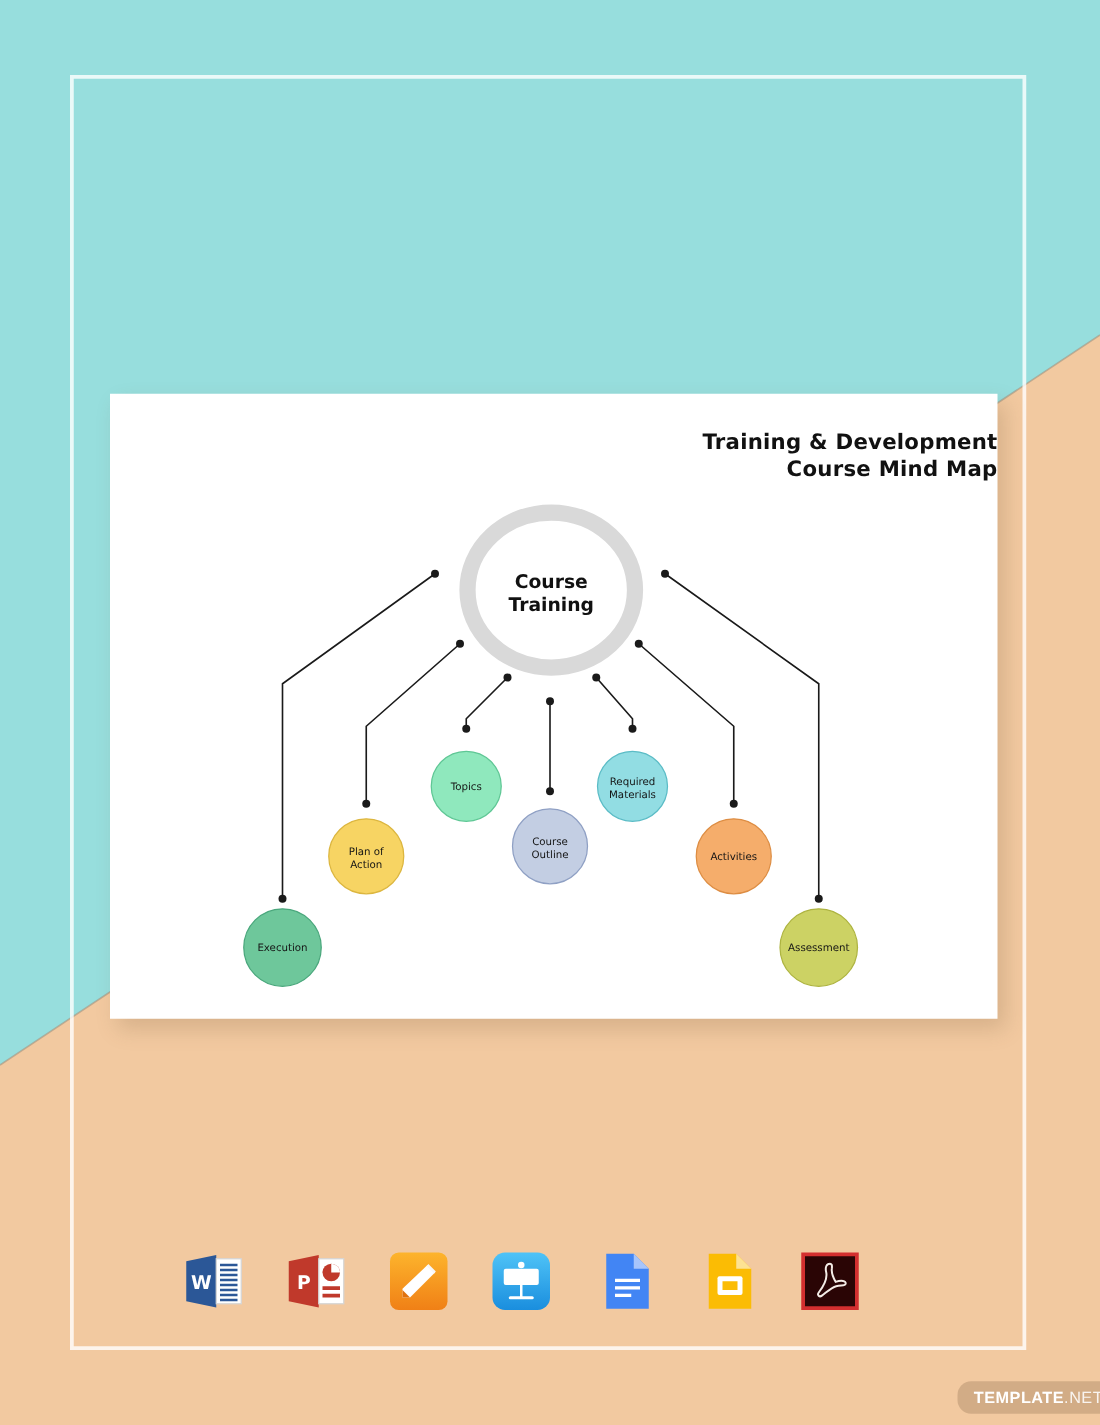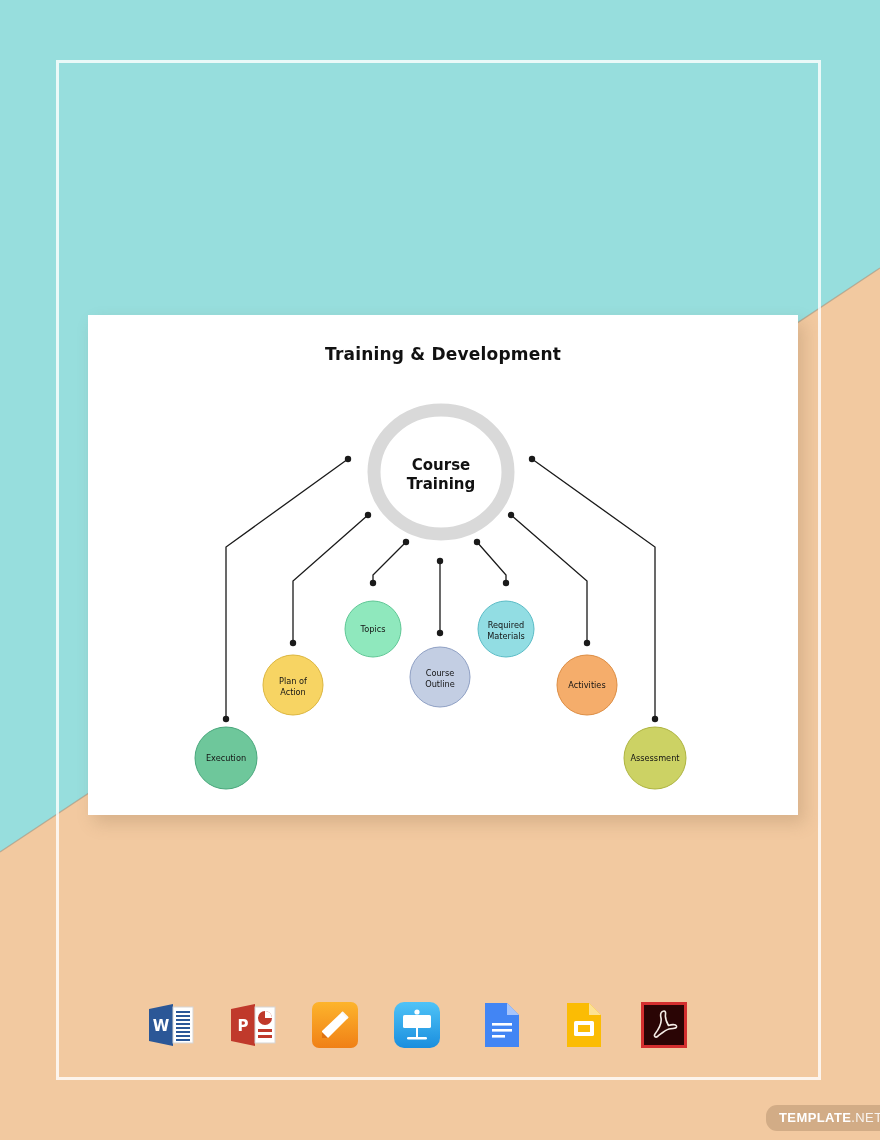--- a/index.html
+++ b/index.html
@@ -63,21 +63,21 @@
     height: 500px;
     background: #ffffff;
     box-shadow: 6px 8px 16px rgba(120, 90, 60, 0.22);
   }
 
   .doc-title {
     position: absolute;
     left: 0;
     top: 28px;
     width: 710px;
-    text-align: center;
+    text-align: right;
     font-family: "DejaVu Sans", sans-serif;
     font-size: 17px;
     font-weight: bold;
     color: #111111;
     line-height: 1.32;
     letter-spacing: 0.2px;
   }
   .doc-title span { display: block; }
 
   
@@ -149,20 +149,21 @@
   <svg class="bg-diag-line" viewBox="0 0 880 1140" preserveAspectRatio="none">
     <line x1="0" y1="852" x2="880" y2="268" stroke="#9a8f7e" stroke-width="1.4" opacity="0.55"></line>
   </svg>
 
   <div class="frame"></div>
 
   <div class="doc-card">
 
     <div class="doc-title">
       <span>Training &amp; Development</span>
+      <span>Course Mind Map</span>
     </div>
 
     <svg class="map-stage" viewBox="0 0 710 500">
 
       <g id="connectors">
           <polyline points="260,144 138,232 138,404" fill="none" stroke="#1a1a1a" stroke-width="1.3"></polyline>
           <circle cx="260" cy="144" r="3.2" fill="#1a1a1a"></circle>
           <circle cx="138" cy="404" r="3.2" fill="#1a1a1a"></circle>
           <polyline points="280,200 205,266 205,328" fill="none" stroke="#1a1a1a" stroke-width="1.3"></polyline>
           <circle cx="280" cy="200" r="3.2" fill="#1a1a1a"></circle>

